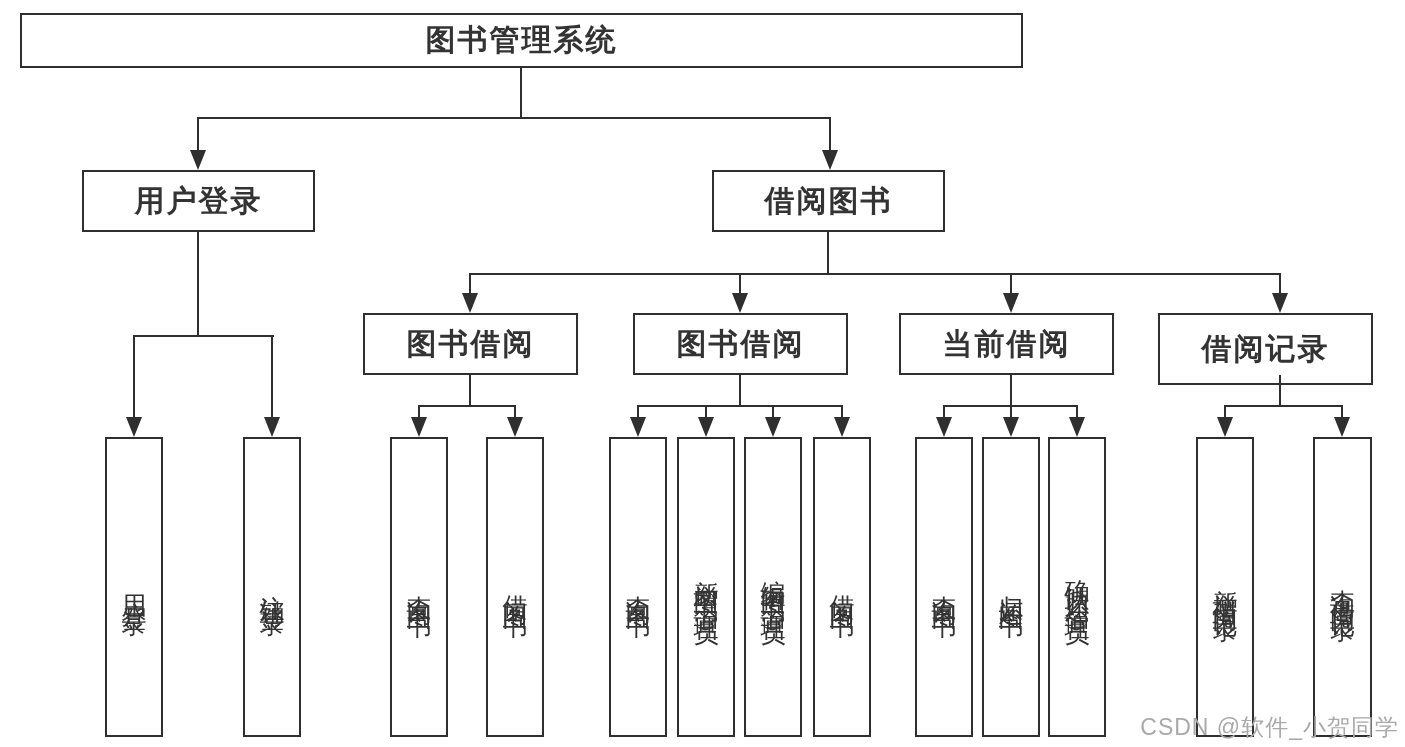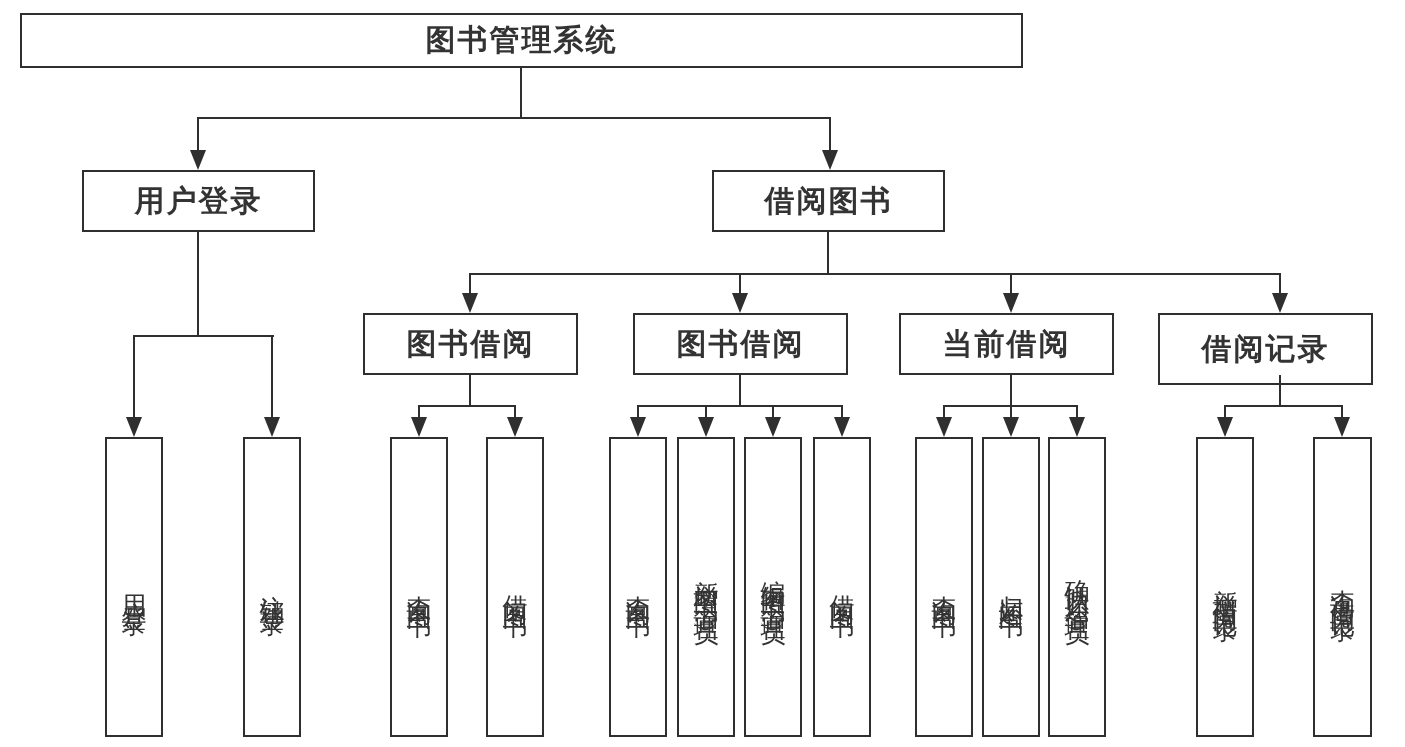--- a/index.html
+++ b/index.html
@@ -116,14 +116,15 @@
   <div class="box vbox" style="left:744px; top:437px; width:58px; height:300px;">编辑图书（管理员）</div>
   <div class="box vbox" style="left:813px; top:437px; width:58px; height:300px;">借阅图书</div>
 
   <div class="box vbox" style="left:915px; top:437px; width:58px; height:300px;">查询图书</div>
   <div class="box vbox" style="left:982px; top:437px; width:58px; height:300px;">归还图书</div>
   <div class="box vbox" style="left:1048px; top:437px; width:58px; height:300px;">确认归还（管理员）</div>
 
   <div class="box vbox" style="left:1196px; top:437px; width:58px; height:300px;">新增借阅记录</div>
   <div class="box vbox" style="left:1313px; top:437px; width:59px; height:300px;">查询借阅记录</div>
 
+  <div class="watermark">CSDN @软件_小贺同学</div>
 
 </div>
 
 </body></html>

